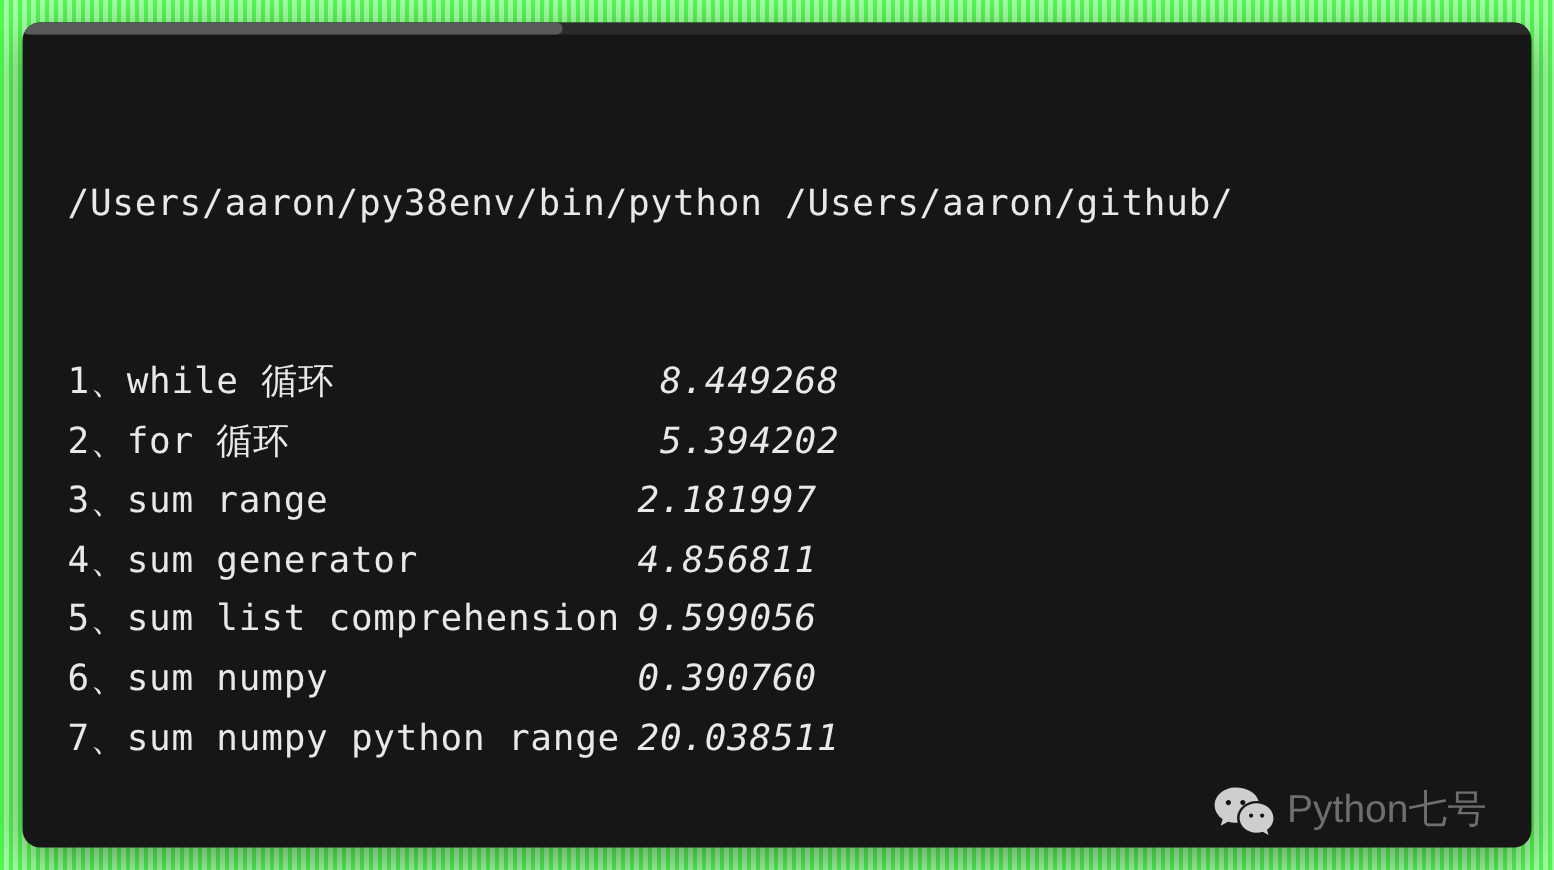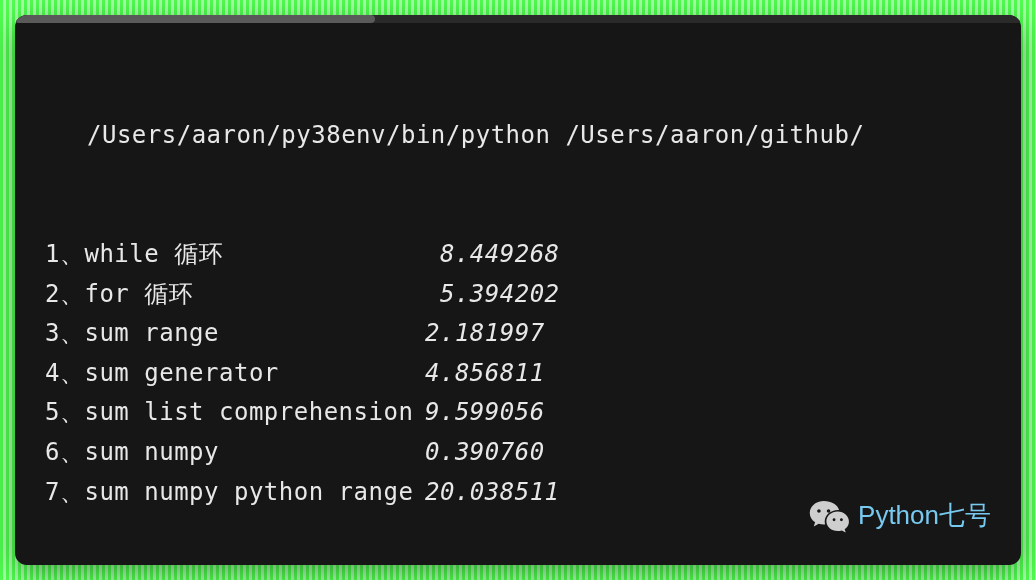--- a/index.html
+++ b/index.html
@@ -58,45 +58,44 @@
       color: #e8e8e8;
       font-size: 24px;
       line-height: 1.65;
       white-space: pre;
       letter-spacing: 0.5px;
     }
 
     .cmd-line {
       white-space: nowrap;
       overflow: hidden;
-      margin-left: 42px;
     }
 
     .result-row {
       display: flex;
     }
 
     .result-label {
       width: 380px;
       white-space: pre;
     }
 
     .result-value {
       white-space: pre;
       font-style: italic;
     }
 
     .watermark {
       position: absolute;
-      bottom: 32px;
+      bottom: 8px;
       right: 30px;
       display: flex;
       align-items: center;
       gap: 8px;
-      color: #7dd3fc;
+      color: #737373;
       font-family: -apple-system, BlinkMacSystemFont, 'Segoe UI', Arial, sans-serif;
       font-size: 26px;
       font-weight: 500;
       opacity: 0.95;
     }
 
     .wechat-icon {
       width: 42px;
       height: 36px;
       position: relative;

